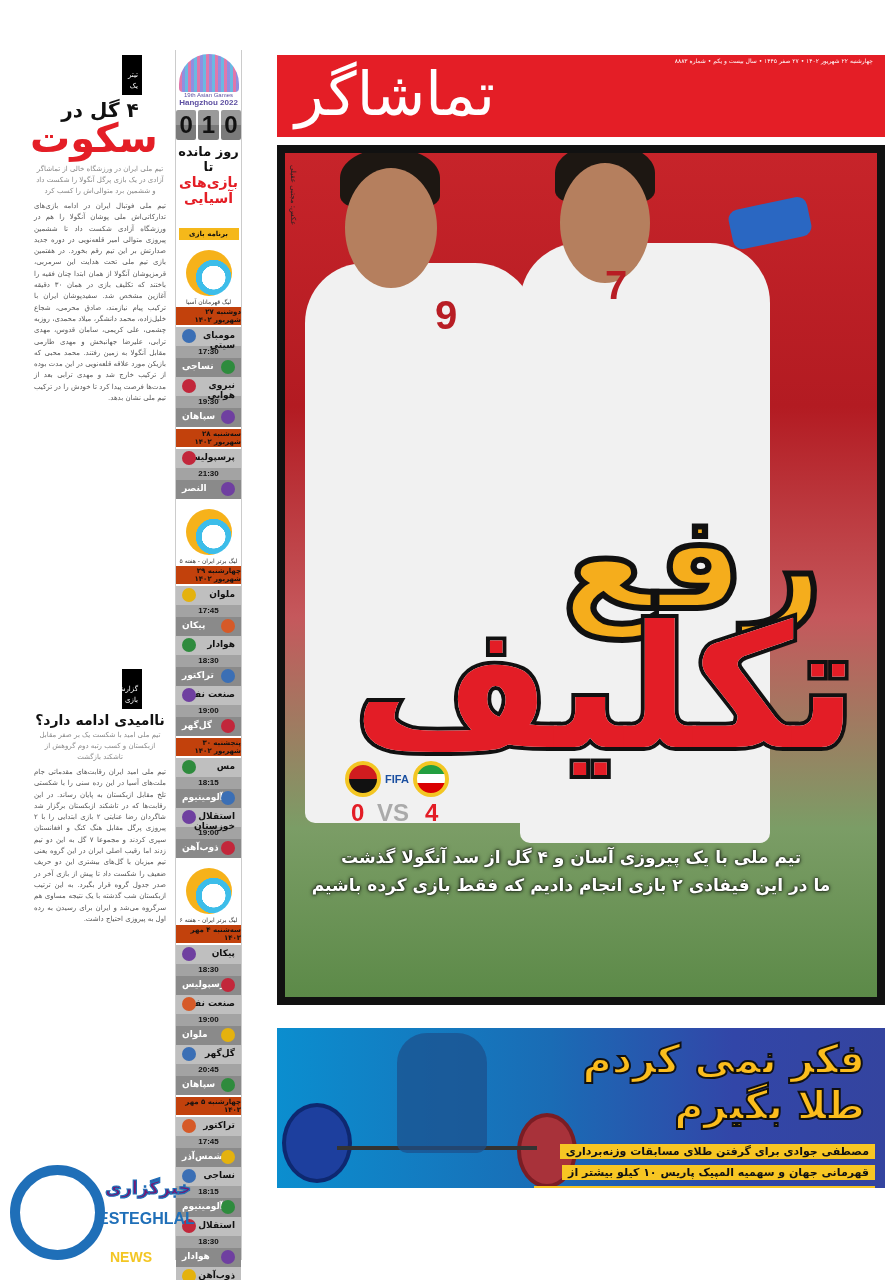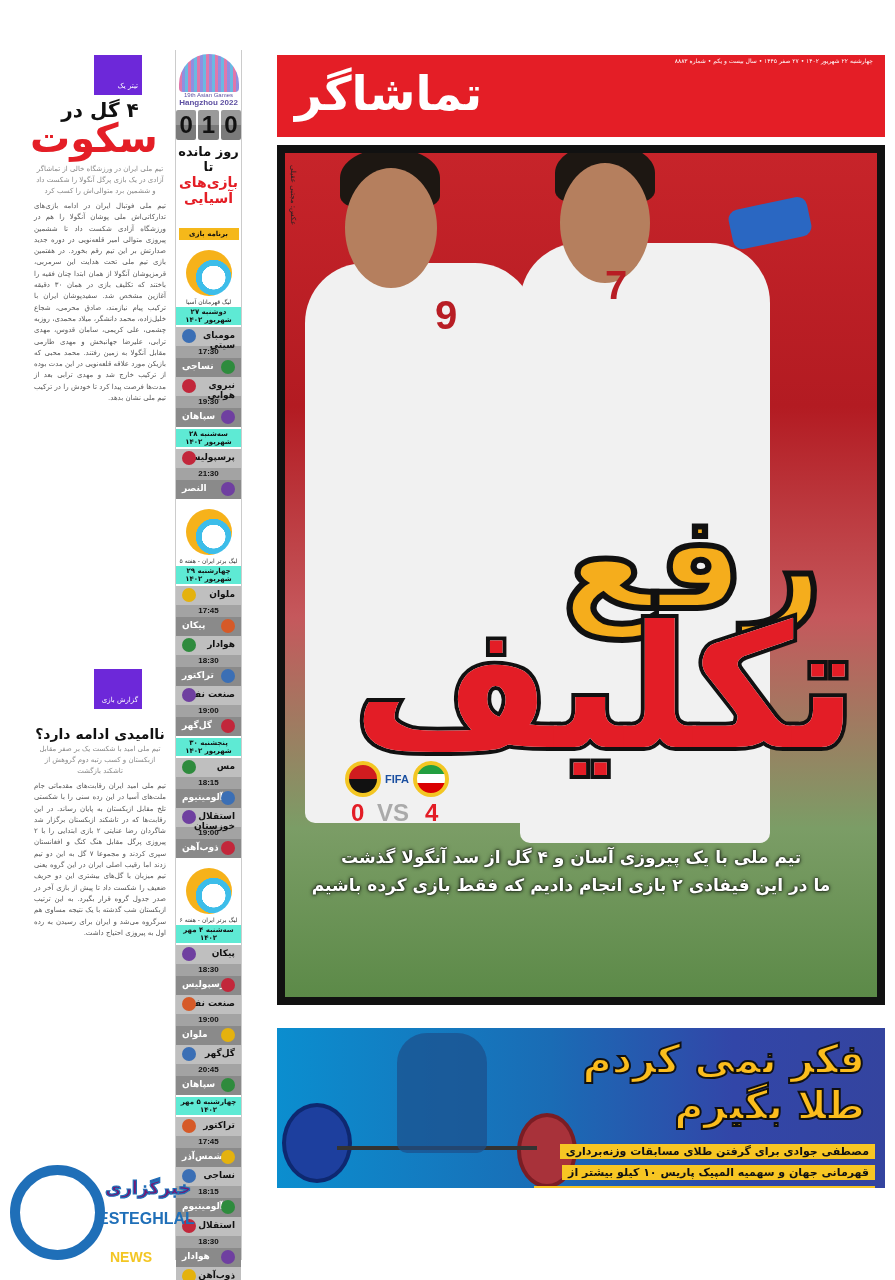--- a/index.html
+++ b/index.html
@@ -1,21 +1,21 @@
 <!DOCTYPE html>
 <html><head>
 <meta charset="utf-8">
 <style>
 *{box-sizing:border-box;margin:0;padding:0}
 body{width:895px;height:1280px;background:#fff;font-family:"DejaVu Sans",sans-serif;position:relative;overflow:hidden;direction:rtl}
 .abs{position:absolute}
 
 #masthead{left:277px;top:55px;width:608px;height:82px;background:#e41e26}
 #masthead .logo{position:absolute;right:18px;top:10px;font-size:58px;font-weight:bold;color:#f59b86;letter-spacing:2px;line-height:62px}
-#masthead .logo2{position:absolute;left:18px;top:8px;font-size:47px;font-weight:bold;color:#fff;line-height:62px}
+#masthead .logo2{position:absolute;left:18px;top:8px;font-size:60px;font-weight:normal;color:#fff;line-height:62px}
 #masthead .dateline{position:absolute;right:12px;top:2px;font-size:6px;color:#fff;white-space:nowrap}
 
 #hero{left:277px;top:145px;width:608px;height:860px;background:#111;padding:8px}
 #hero .photo{position:relative;width:100%;height:100%;background:linear-gradient(180deg,#c7242a 0%,#b31b22 30%,#c5585c 55%,#7b9d66 80%,#5c8a48 100%);overflow:hidden}
 .player{position:absolute;background:#f1f1f1;border-radius:60px 60px 10px 10px}
 .head{position:absolute;background:#b57f5e;border-radius:50%}
 .hair{position:absolute;background:#1d1712;border-radius:50% 50% 20% 20%}
 .num{position:absolute;color:#b81d24;font-weight:bold;font-size:40px;font-family:"Liberation Sans",sans-serif}
 #headline1{position:absolute;right:60px;top:345px;font-size:130px;font-weight:bold;color:#f5ad1c;-webkit-text-stroke:6px #111;line-height:1;transform:scaleX(1.05)}
 #headline2{position:absolute;right:20px;top:450px;font-size:170px;font-weight:bold;color:#e31d26;-webkit-text-stroke:8px #111;line-height:1;paint-order:stroke fill;text-shadow:0 0 0 #fff}
@@ -24,41 +24,41 @@
 .flag{position:absolute;width:36px;height:36px;border-radius:50%;border:4px solid #f3c623}
 #photo-credit{position:absolute;left:4px;top:12px;writing-mode:vertical-rl;font-size:7px;color:#222}
 
 #lift{left:277px;top:1028px;width:608px;height:160px;background:linear-gradient(90deg,#0b8ecf 0%,#1a6cb5 45%,#3246a8 75%,#34449f 100%);overflow:hidden}
 #lift .title{position:absolute;right:20px;top:8px;font-size:40px;font-weight:bold;color:#fbbd1d;line-height:46px;text-align:right;-webkit-text-stroke:2px #111}
 #lift .lines{position:absolute;right:10px;top:112px;text-align:right}
 #lift .lines div{background:#f7c623;color:#111;font-size:11px;font-weight:bold;padding:1px 6px;margin-bottom:2px;display:inline-block}
 .plate{position:absolute;border-radius:50%}
 
 #leftcol{left:30px;top:45px;width:140px;height:1200px;font-size:7px;color:#444;line-height:11px;text-align:justify}
-.tagbox{width:48px;height:40px;background:#6d28d9;margin-left:auto;margin-right:28px;position:relative}
+.tagbox{width:20px;height:40px;background:#000000;margin-left:auto;margin-right:28px;position:relative}
 .tagbox span{position:absolute;bottom:3px;right:4px;color:#fff;font-size:7px}
 .h1{font-size:20px;font-weight:bold;color:#111;text-align:center}
 .h2{font-size:40px;font-weight:bold;color:#e41e26;text-align:left;line-height:44px}
 .lead{color:#888;text-align:center;font-size:7px;line-height:11px;margin:4px 6px}
 .body{color:#555;font-size:7px;line-height:11.3px;padding:0 4px;text-align:justify}
-.h3{font-size:14px;font-weight:bold;color:#111;text-align:center;margin-top:20px}
+.h3{font-size:14px;font-weight:bold;color:#111;text-align:center;margin-top:6px}
 
 #sched{left:175px;top:50px;width:67px;height:1210px;border-left:1px solid #ccc;border-right:1px solid #ccc}
 .ag-logo{height:38px;margin:4px auto 0;width:60px;border-radius:30px 30px 4px 4px;background:repeating-linear-gradient(90deg,#d54a8f 0 3px,#6a6ad6 3px 6px,#3aa0d8 6px 9px);opacity:.75}
 .ag-text{text-align:center;font-size:6px;color:#5c4ea1;font-family:"Liberation Sans",sans-serif}
 .ag-text b{display:block;font-size:8px}
 .counter{display:flex;justify-content:center;gap:2px;margin-top:3px;direction:ltr}
 .counter span{width:24px;height:30px;background:linear-gradient(#9a9a9a 0 50%,#7a7a7a 50%);color:#111;font-size:24px;font-weight:bold;text-align:center;line-height:30px;font-family:"Liberation Sans",sans-serif;border-radius:2px}
 .rm{text-align:center;font-weight:bold;font-size:13px;color:#111;margin-top:4px}
 .rm2{text-align:center;font-weight:bold;font-size:14px;color:#e41e26;line-height:16px}
 .prog{background:#f5b81a;color:#111;font-size:7px;font-weight:bold;text-align:center;width:60px;margin:22px auto 6px;padding:2px 0}
 .league{text-align:center;margin-top:10px}
 .league .circle{width:46px;height:46px;border-radius:50%;background:radial-gradient(circle at 60% 60%,#fff 0 30%,#3dbde9 31% 45%,#f6b21a 46%);margin:0 auto}
 .league .lname{font-size:6px;color:#333;margin-top:2px}
-.datebar{background:#5eead4;font-size:7px;font-weight:bold;color:#111;text-align:center;padding:1px 0;margin:2px 0}
+.datebar{background:#c2410c;font-size:7px;font-weight:bold;color:#111;text-align:right;padding:1px 0;margin:2px 0}
 .team{height:19px;background:#bfbfbf;font-size:9px;font-weight:bold;color:#111;padding:3px 6px;position:relative}
 .team.dark{background:#8a8a8a;color:#fff}
 .team .dot{position:absolute;width:14px;height:14px;border-radius:50%;top:2px}
 .time{height:12px;background:#a3a3a3;font-size:8px;font-weight:bold;color:#111;text-align:center;font-family:"Liberation Sans",sans-serif;line-height:12px}
 
 #wm{left:10px;top:1165px;width:170px;height:110px}
 #wm .ball{position:absolute;left:0;top:0;width:95px;height:95px;border-radius:50%;border:10px solid #1f6fb8;background:#fff}
 #wm .fa{position:absolute;left:95px;top:12px;font-size:18px;font-weight:bold;color:#701a75;-webkit-text-stroke:1.2px #1f6fb8}
 #wm .en1{position:absolute;left:88px;top:45px;font-size:16px;font-weight:bold;color:#1f6fb8;font-family:"Liberation Sans",sans-serif;direction:ltr}
 #wm .en2{position:absolute;left:100px;top:84px;font-size:14px;font-weight:bold;color:#f3c623;font-family:"Liberation Sans",sans-serif;direction:ltr}

